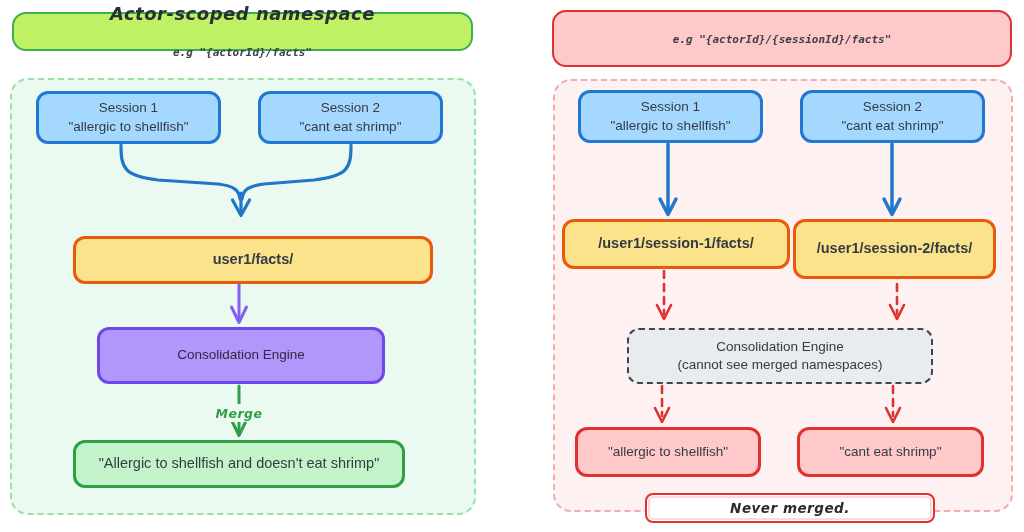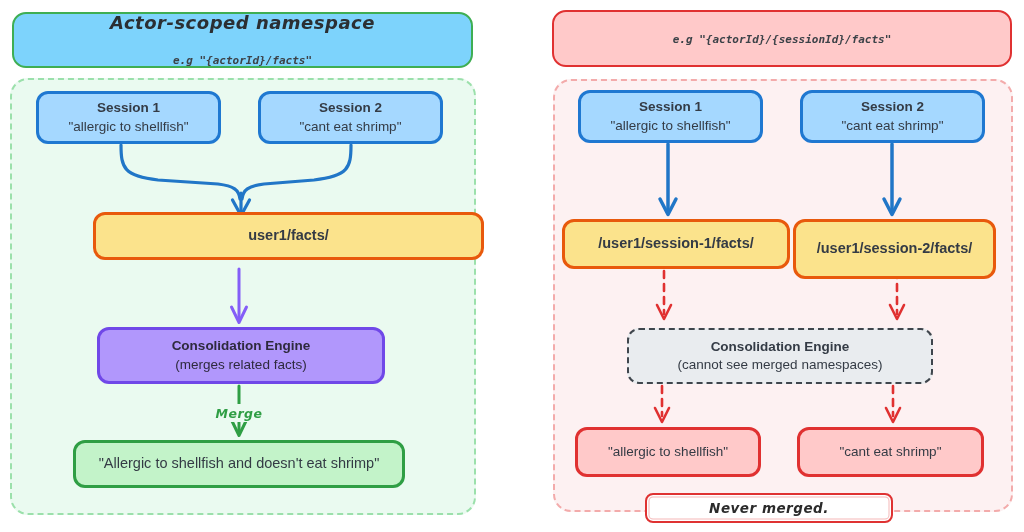--- a/index.html
+++ b/index.html
@@ -10,56 +10,56 @@
   .abs{position:absolute;box-sizing:border-box;}
   .bx{
     display:flex;flex-direction:column;align-items:center;justify-content:center;
     text-align:center;border-radius:12px;line-height:1.35;z-index:2;
   }
   .hand{font-family:"DejaVu Sans", sans-serif;font-style:italic;font-weight:700;letter-spacing:.5px;}
   .mono-hand{font-family:"DejaVu Sans Mono", monospace;font-style:italic;font-weight:700;}
   .arrows{position:absolute;left:0;top:0;width:1024px;height:532px;z-index:1;}
 
   
-  #left-header{left:12px;top:12px;width:461px;height:56px;background:#7dd3fc;border:2.5px solid #3fae53;border-radius:14px;gap:16px;}
+  #left-header{left:12px;top:12px;width:461px;height:39px;background:#bef264;border:2.5px solid #3fae53;border-radius:14px;gap:16px;}
   #right-header{left:552px;top:10px;width:460px;height:57px;background:#ffc9c9;border:2.5px solid #e03131;border-radius:14px;}
   .htitle{font-size:18px;color:#2b2f33;}
   .hsub{font-size:11px;color:#3c4248;margin-top:3px;}
 
   
   #left-container{left:10px;top:78px;width:466px;height:437px;background:#eafaf0;border:2px dashed #9be0ab;border-radius:18px;z-index:0;}
   #right-container{left:553px;top:79px;width:460px;height:433px;background:#fdf1f2;border:2px dashed #f3abab;border-radius:18px;z-index:0;}
 
   
   .session{background:#a5d8ff;border:3px solid #1f78d1;font-size:13.5px;}
   #l-session1{left:36px;top:91px;width:185px;height:53px;}
   #l-session2{left:258px;top:91px;width:185px;height:53px;}
   #r-session1{left:578px;top:90px;width:185px;height:53px;}
   #r-session2{left:800px;top:90px;width:185px;height:53px;}
 
   
   .namespace{background:#fbe38c;border:3px solid #e8590c;font-size:14.5px;font-weight:700;color:#343b45;}
-  #l-namespace{left:73px;top:212px;width:391px;height:48px;margin-left:20px;}
+  #l-namespace{left:73px;top:236px;width:360px;height:48px;}
   #r-namespace1{left:562px;top:219px;width:228px;height:50px;}
   #r-namespace2{left:793px;top:219px;width:203px;height:60px;}
 
   
   #l-engine{left:97px;top:327px;width:288px;height:57px;background:#b197fc;border:3px solid#7048e8;border:3px solid #7048e8;font-size:13.5px;color:#2e2a3d;}
   #r-engine{left:627px;top:328px;width:306px;height:56px;background:#e9ecef;border:2.8px dashed #3f464d;font-size:13.5px;}
 
   
   #l-result{left:73px;top:440px;width:332px;height:48px;background:#c3f3c9;border:3px solid #2f9e44;font-size:14.5px;}
   .redfact{background:#ffc9c9;border:3px solid #e03131;font-size:13.5px;}
   #r-fact1{left:575px;top:427px;width:186px;height:50px;}
   #r-fact2{left:797px;top:427px;width:187px;height:50px;}
 
   #merge-label{left:206px;top:404px;width:66px;height:18px;background:#eafaf0;color:#2f9e44;font-size:12.5px;z-index:3;display:flex;align-items:center;justify-content:center;text-align:center;}
-  #never-merged{left:645px;top:493px;width:248px;height:30px;background:#ffffff;border:2.5px solid #df3232;border-radius:8px;box-shadow:0 0 0 1.5px #ffffff inset, 0 0 0 2.5px rgba(223,50,50,.35) inset;font-size:13.5px;color:#2b2b2b;z-index:3;}
+  #never-merged{left:645px;top:493px;width:290px;height:30px;background:#ffffff;border:2.5px solid #df3232;border-radius:8px;box-shadow:0 0 0 1.5px #ffffff inset, 0 0 0 2.5px rgba(223,50,50,.35) inset;font-size:13.5px;color:#2b2b2b;z-index:3;}
 
-  .b1{font-weight:700;}
+  .b1{font-weight:400;}
   .q{font-weight:400;}
 </style>
 </head>
 <body>
 
 <div class="canvas">
 
   <div class="abs" id="left-container"></div>
   <div class="abs" id="right-container"></div>
 
@@ -121,21 +121,20 @@
   </div>
   <div class="abs bx session" id="l-session2">
     <div class="b1">Session 2</div>
     <div class="q">"cant eat shrimp"</div>
   </div>
 
   <div class="abs bx namespace" id="l-namespace">user1/facts/</div>
 
   <div class="abs bx" id="l-engine">
     <div class="b1">Consolidation Engine</div>
-    <div class="q">(merges related facts)</div>
   </div>
 
   <div class="abs hand" id="merge-label">Merge</div>
 
   <div class="abs bx" id="l-result">"Allergic to shellfish and doesn't eat shrimp"</div>
 
   <div class="abs bx" id="right-header">
     <div class="hsub mono-hand">e.g "{actorId}/{sessionId}/facts"</div>
   </div>
 

